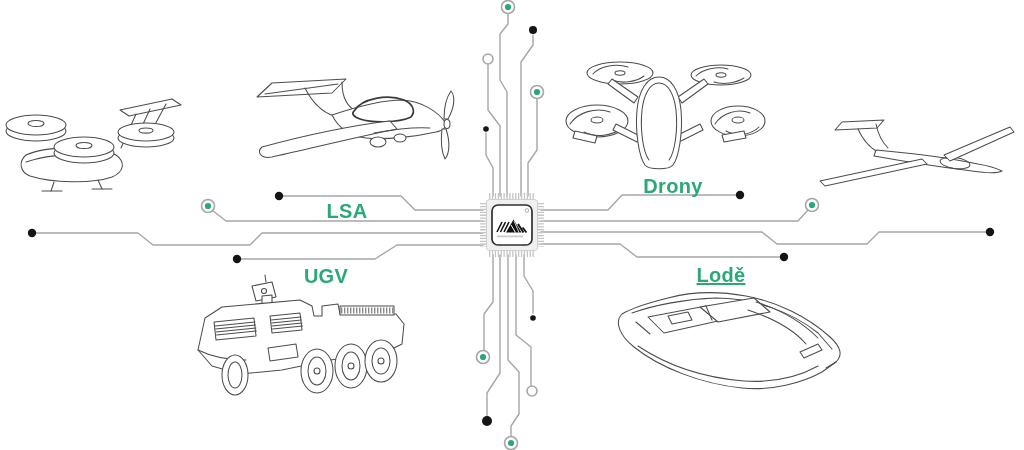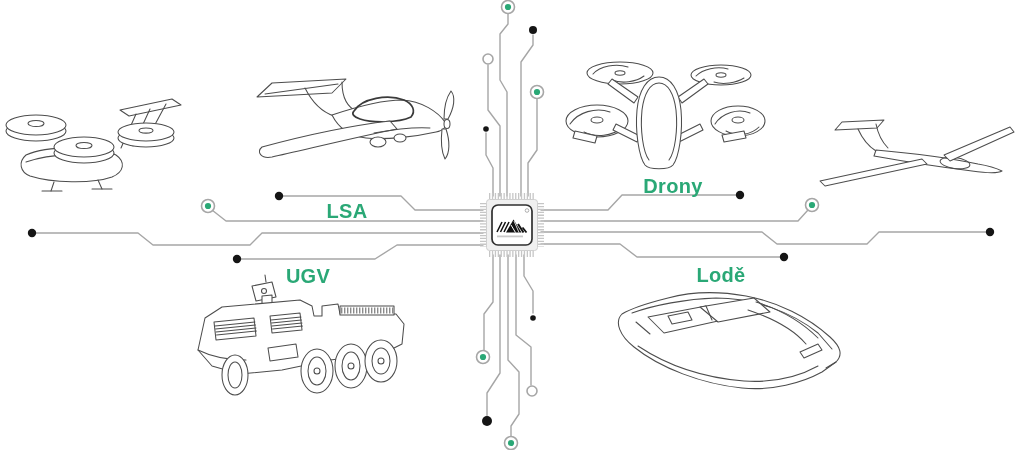--- a/index.html
+++ b/index.html
@@ -15,22 +15,22 @@
   .canvas{position:relative;width:1024px;height:450px;background:#fff;overflow:hidden;
           font-family:"Liberation Sans",sans-serif;}
   .scene{position:absolute;left:0;top:0;}
   .cat-label{position:absolute;width:140px;text-align:center;
              font:700 20px "Liberation Sans",sans-serif;
              color:var(--accent-green,#2aa876);letter-spacing:.3px;}
   .lbl-evtol  {left:23px; top:202px;}
   .lbl-lsa    {left:277px;top:165px;margin-top:35px;}
   .lbl-drony  {left:603px;top:175px;}
   .lbl-kluzaky{left:868px;top:206px;}
-  .lbl-ugv    {left:238px;top:265px;}
-  .lbl-lode   {left:651px;top:264px;}
+  .lbl-ugv    {left:256px;top:265px;}
+  .lbl-lode   {left:651px;top:264px;text-decoration:underline;}
 
   .trace{fill:none;stroke:var(--trace-gray,#a6a6a6);stroke-width:1.4;
          stroke-linejoin:round;stroke-linecap:round;}
   .dot{fill:var(--node-black,#151515);}
   .ring{fill:#fff;stroke:var(--trace-gray,#a6a6a6);stroke-width:1.6;}
   .ring-core{fill:var(--accent-green,#2aa876);}
   .open-node{fill:#fff;stroke:var(--trace-gray,#a6a6a6);stroke-width:1.6;}
   .sk {fill:none;stroke:var(--sketch-gray,#4d4d4d);stroke-width:1.05;
        stroke-linejoin:round;stroke-linecap:round;}
   .skf{fill:#fff;stroke:var(--sketch-gray,#4d4d4d);stroke-width:1.05;stroke-linejoin:round;}

